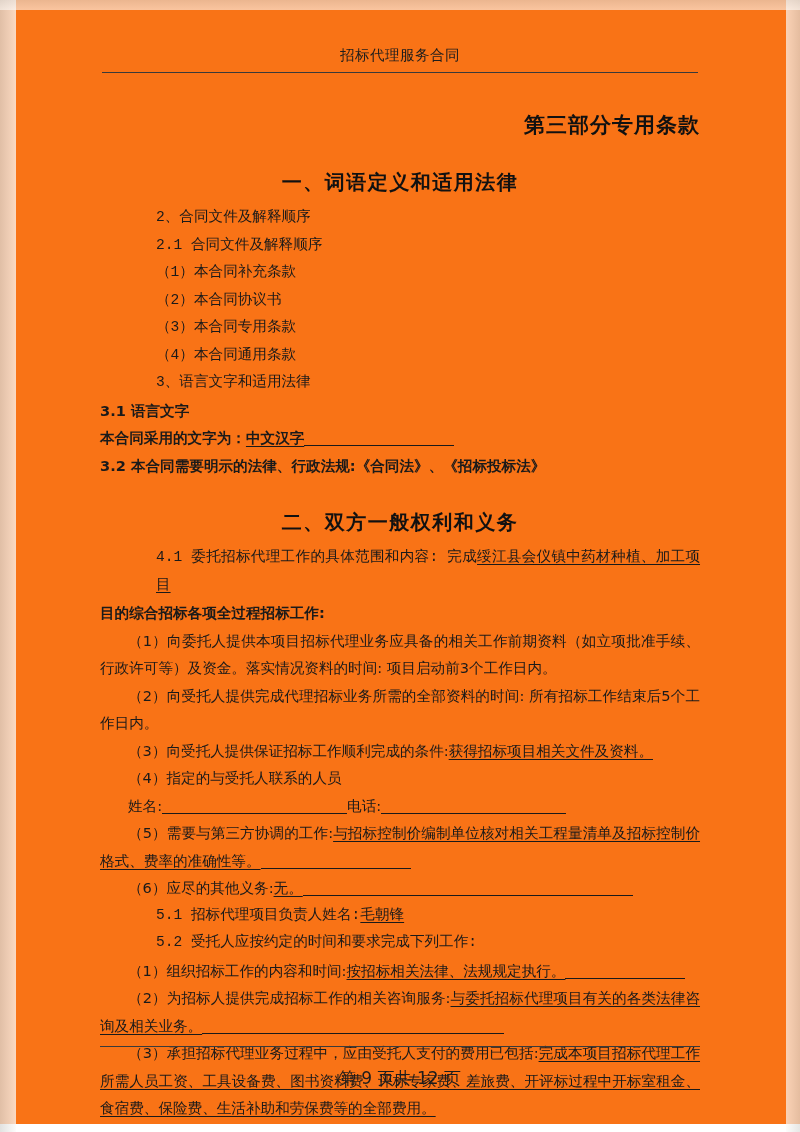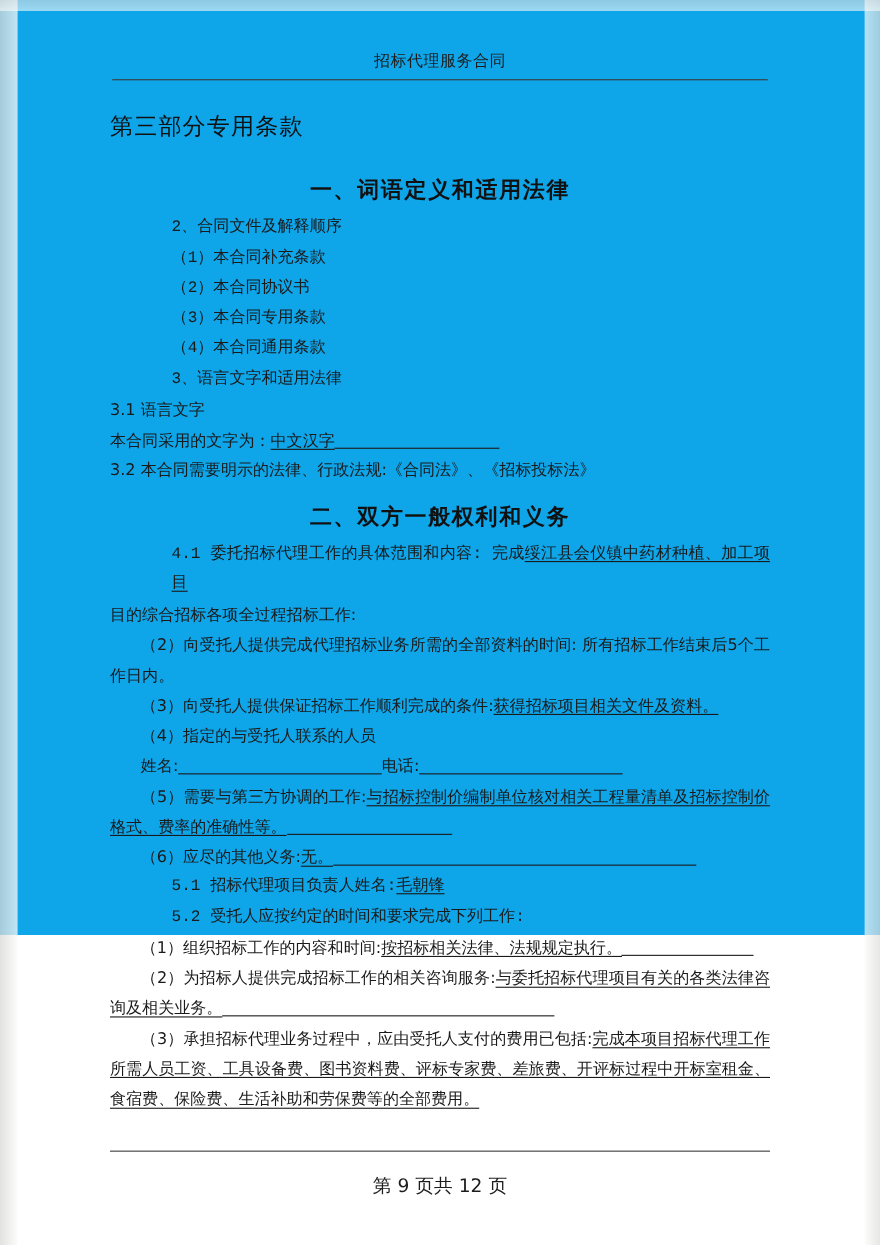--- a/index.html
+++ b/index.html
@@ -11,22 +11,22 @@
     height: 1132px;
     background: #ffffff;
     font-family: "DejaVu Sans", "Liberation Sans", sans-serif;
     color: #1a1a1a;
     position: relative;
     overflow: hidden;
   }
   .page {
     position: relative;
     width: 800px;
-    height: 850px;
-    background: #0ea5e9;
+    height: 1124px;
+    background: #f97316;
     box-sizing: border-box;
     padding: 0;
   }
   
   .scan-edge-left {
     position: absolute;
     left: 0; top: 0;
     width: 16px; height: 1132px;
     background: linear-gradient(to right, #d8d8d6, #fbfbfa);
     opacity: .75;
@@ -55,46 +55,46 @@
     text-align: center;
     font-size: 14.5px;
     letter-spacing: 0.5px;
     color: #1d1d1d;
     padding-bottom: 7px;
     border-bottom: 1.1px solid #3a3a3a;
     width: 596px;
     margin-left: 2px;
   }
   .doc-title {
-    text-align: left;
+    text-align: right;
     font-size: 21px;
-    font-weight: normal;
+    font-weight: bold;
     letter-spacing: 1px;
-    margin-top: 28px;
+    margin-top: 38px;
     color: #111;
   }
   h2.section {
     font-size: 20px;
     font-weight: bold;
     letter-spacing: 1.5px;
     margin: 30px 0 8px 0;
     color: #111;
     text-align: center;
   }
   h2.section.second {
-    margin-top: 14px;
+    margin-top: 30px;
   }
   p.line {
     font-size: 14.6px;
     line-height: 27.5px;
     margin: 0;
     color: #1a1a1a;
     text-align: justify;
   }
-  .ind0 { text-indent: 0; }
+  .ind0 { text-indent: 0; font-weight: bold; }
   .ind1 { padding-left: 56px; font-family: Liberation Mono, monospace; }
   .ind-par { text-indent: 28px; }
   .u {
     text-decoration: underline;
     text-underline-offset: 3px;
     text-decoration-thickness: 1px;
   }
   .blank {
     display: inline-block;
     border-bottom: 1px solid #1a1a1a;
@@ -128,35 +128,37 @@
 
   <div class="content">
 
     <div class="header-line">招标代理服务合同</div>
 
     <div class="doc-title">第三部分专用条款</div>
 
     <h2 class="section">一、词语定义和适用法律</h2>
 
     <p class="line ind1">2、合同文件及解释顺序</p>
+    <p class="line ind1">2.1 合同文件及解释顺序</p>
     <p class="line ind1">（1）本合同补充条款</p>
     <p class="line ind1">（2）本合同协议书</p>
     <p class="line ind1">（3）本合同专用条款</p>
     <p class="line ind1">（4）本合同通用条款</p>
     <p class="line ind1">3、语言文字和适用法律</p>
     <p class="line ind0">3.1 语言文字</p>
     <p class="line ind0"><span>本合同采用的文字为：</span><span class="u">中文汉字</span><span class="blank b150"></span></p>
     <p class="line ind0">3.2 本合同需要明示的法律、行政法规:《合同法》、《招标投标法》</p>
 
     <h2 class="section second">二、双方一般权利和义务</h2>
 
 
     <p class="line ind1"><span>4.1 委托招标代理工作的具体范围和内容: 完成</span><span class="u">绥江县会仪镇中药材种植、加工项目</span></p>
     <p class="line ind0"><span>目的综合招标各项全过程招标工作:</span></p>
 
+    <p class="line ind-par">（1）向委托人提供本项目招标代理业务应具备的相关工作前期资料（如立项批准手续、行政许可等）及资金。落实情况资料的时间: 项目启动前3个工作日内。</p>
     <p class="line ind-par">（2）向受托人提供完成代理招标业务所需的全部资料的时间: 所有招标工作结束后5个工作日内。</p>
 
     <p class="line ind-par"><span>（3）向受托人提供保证招标工作顺利完成的条件:</span><span class="u">获得招标项目相关文件及资料。</span></p>
 
     <p class="line ind-par">（4）指定的与受托人联系的人员</p>
 
     <p class="line ind-par"><span>姓名:</span><span class="blank b185"></span><span>电话:</span><span class="blank b185"></span></p>
 
     <p class="line ind-par"><span>（5）需要与第三方协调的工作:</span><span class="u">与招标控制价编制单位核对相关工程量清单及招标控制价格式、费率的准确性等。</span><span class="blank b150"></span></p>
 

